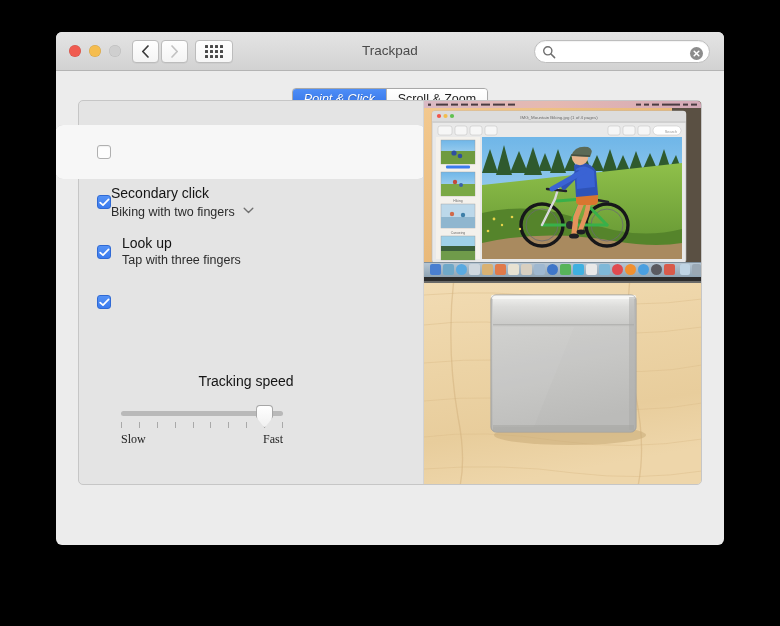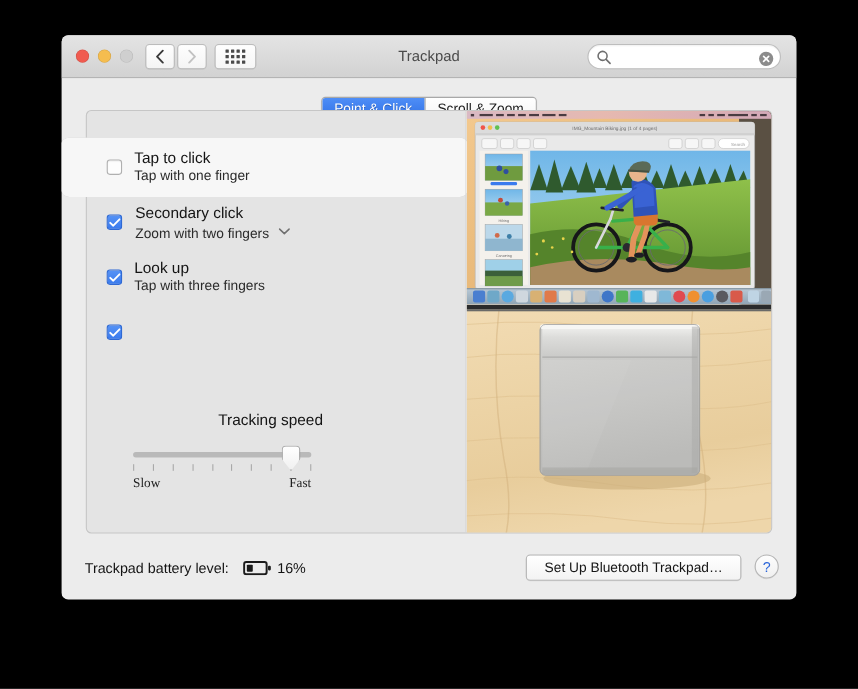--- a/index.html
+++ b/index.html
@@ -102,20 +102,21 @@
     padding: 0 11px;
     font-size: 12.5px; color: #1d1d1d;
     background: linear-gradient(to bottom,#ffffff,#f5f5f5);
     border-left: 0.5px solid #b2b2b2;
   }
   .tab:first-child { border-left: 0; }
   .tab.active {
     background: linear-gradient(to bottom,#4e8ef7,#2f6fe4);
     color: #fff;
     text-shadow: 0 0.5px 0.5px rgba(0,0,0,0.3);
+    font-style: italic;
   }
 
   
   #panel {
     position: absolute;
     left: 22px; top: 68px;
     width: 624px; height: 385px;
     background: #e4e4e4;
     border: 1px solid #c6c6c6;
     border-radius: 5px;
@@ -301,33 +302,29 @@
   <div id="panel">
 
     <div id="options">
 
       <div id="callout">
         <div class="body"></div>
         <div class="tip"></div>
       </div>
 
       <div class="cb off" style="left:18px; top:44px;"></div>
-      <div class="opt" style="left:43px; top:34px;">
-        <div class="title">Tap to click</div>
-        <div class="sub">Tap with one finger</div>
-      </div>
 
       <div class="cb on" style="left:18px; top:94px;">
         <svg width="11" height="9" viewBox="0 0 11 9">
           <polyline points="1.2,4.6 4,7.2 9.6,1.4" fill="none" stroke="#fff" stroke-width="1.7" stroke-linecap="round" stroke-linejoin="round"></polyline>
         </svg>
       </div>
-      <div class="opt" style="left:44px; top:84px;">
+      <div class="opt" style="left:32px; top:84px;">
         <div class="title">Secondary click</div>
-        <div class="sub"><span>Zoom with two fingers</span><span class="chev"><svg width="11" height="7" viewBox="0 0 11 7">
+        <div class="sub"><span>Biking with two fingers</span><span class="chev"><svg width="11" height="7" viewBox="0 0 11 7">
                 <polyline points="1.2,1.3 5.5,5.4 9.8,1.3" fill="none" stroke="#707070" stroke-width="1.4" stroke-linecap="round" stroke-linejoin="round"></polyline>
               </svg></span></div>
       </div>
 
       <div class="cb on" style="left:18px; top:144px;">
         <svg width="11" height="9" viewBox="0 0 11 9">
           <polyline points="1.2,4.6 4,7.2 9.6,1.4" fill="none" stroke="#fff" stroke-width="1.7" stroke-linecap="round" stroke-linejoin="round"></polyline>
         </svg>
       </div>
       <div class="opt" style="left:43px; top:134px;">
@@ -616,29 +613,13 @@
           <path d="M69 50 L150 50 L110 150 L69 150 Z" fill="#ffffff" opacity="0.05"></path>
 
           <rect x="205" y="20" width="6" height="133" fill="#a9a9a7" opacity="0.5"></rect>
           <rect x="69" y="148" width="141" height="6" fill="#a5a5a3" opacity="0.55"></rect>
           <rect x="67" y="18" width="145" height="137" rx="5" fill="none" stroke="#9e9e9c" stroke-width="0.6"></rect>
         </svg>
       </div>
     </div>
   </div>
 
-  <div id="bottombar">
-    <div id="batt-label">Trackpad battery level:</div>
-    <div id="batt-icon">
-      <svg width="26" height="13" viewBox="0 0 26 13">
-        <rect x="0.9" y="0.9" width="20.5" height="11.2" rx="2" fill="none" stroke="#1b1b1b" stroke-width="1.8"></rect>
-        <rect x="3.4" y="3.3" width="5.4" height="6.4" rx="0.8" fill="#1b1b1b"></rect>
-        <rect x="22.6" y="4.4" width="2.6" height="4.2" rx="1" fill="#1b1b1b"></rect>
-      </svg>
-    </div>
-    <div id="batt-pct">16%</div>
-
-    <div id="setupbtn">Set Up Bluetooth Trackpad…</div>
-    <div id="helpbtn">
-      <span>?</span>
-    </div>
-  </div>
 </div>
 
 </body></html>

